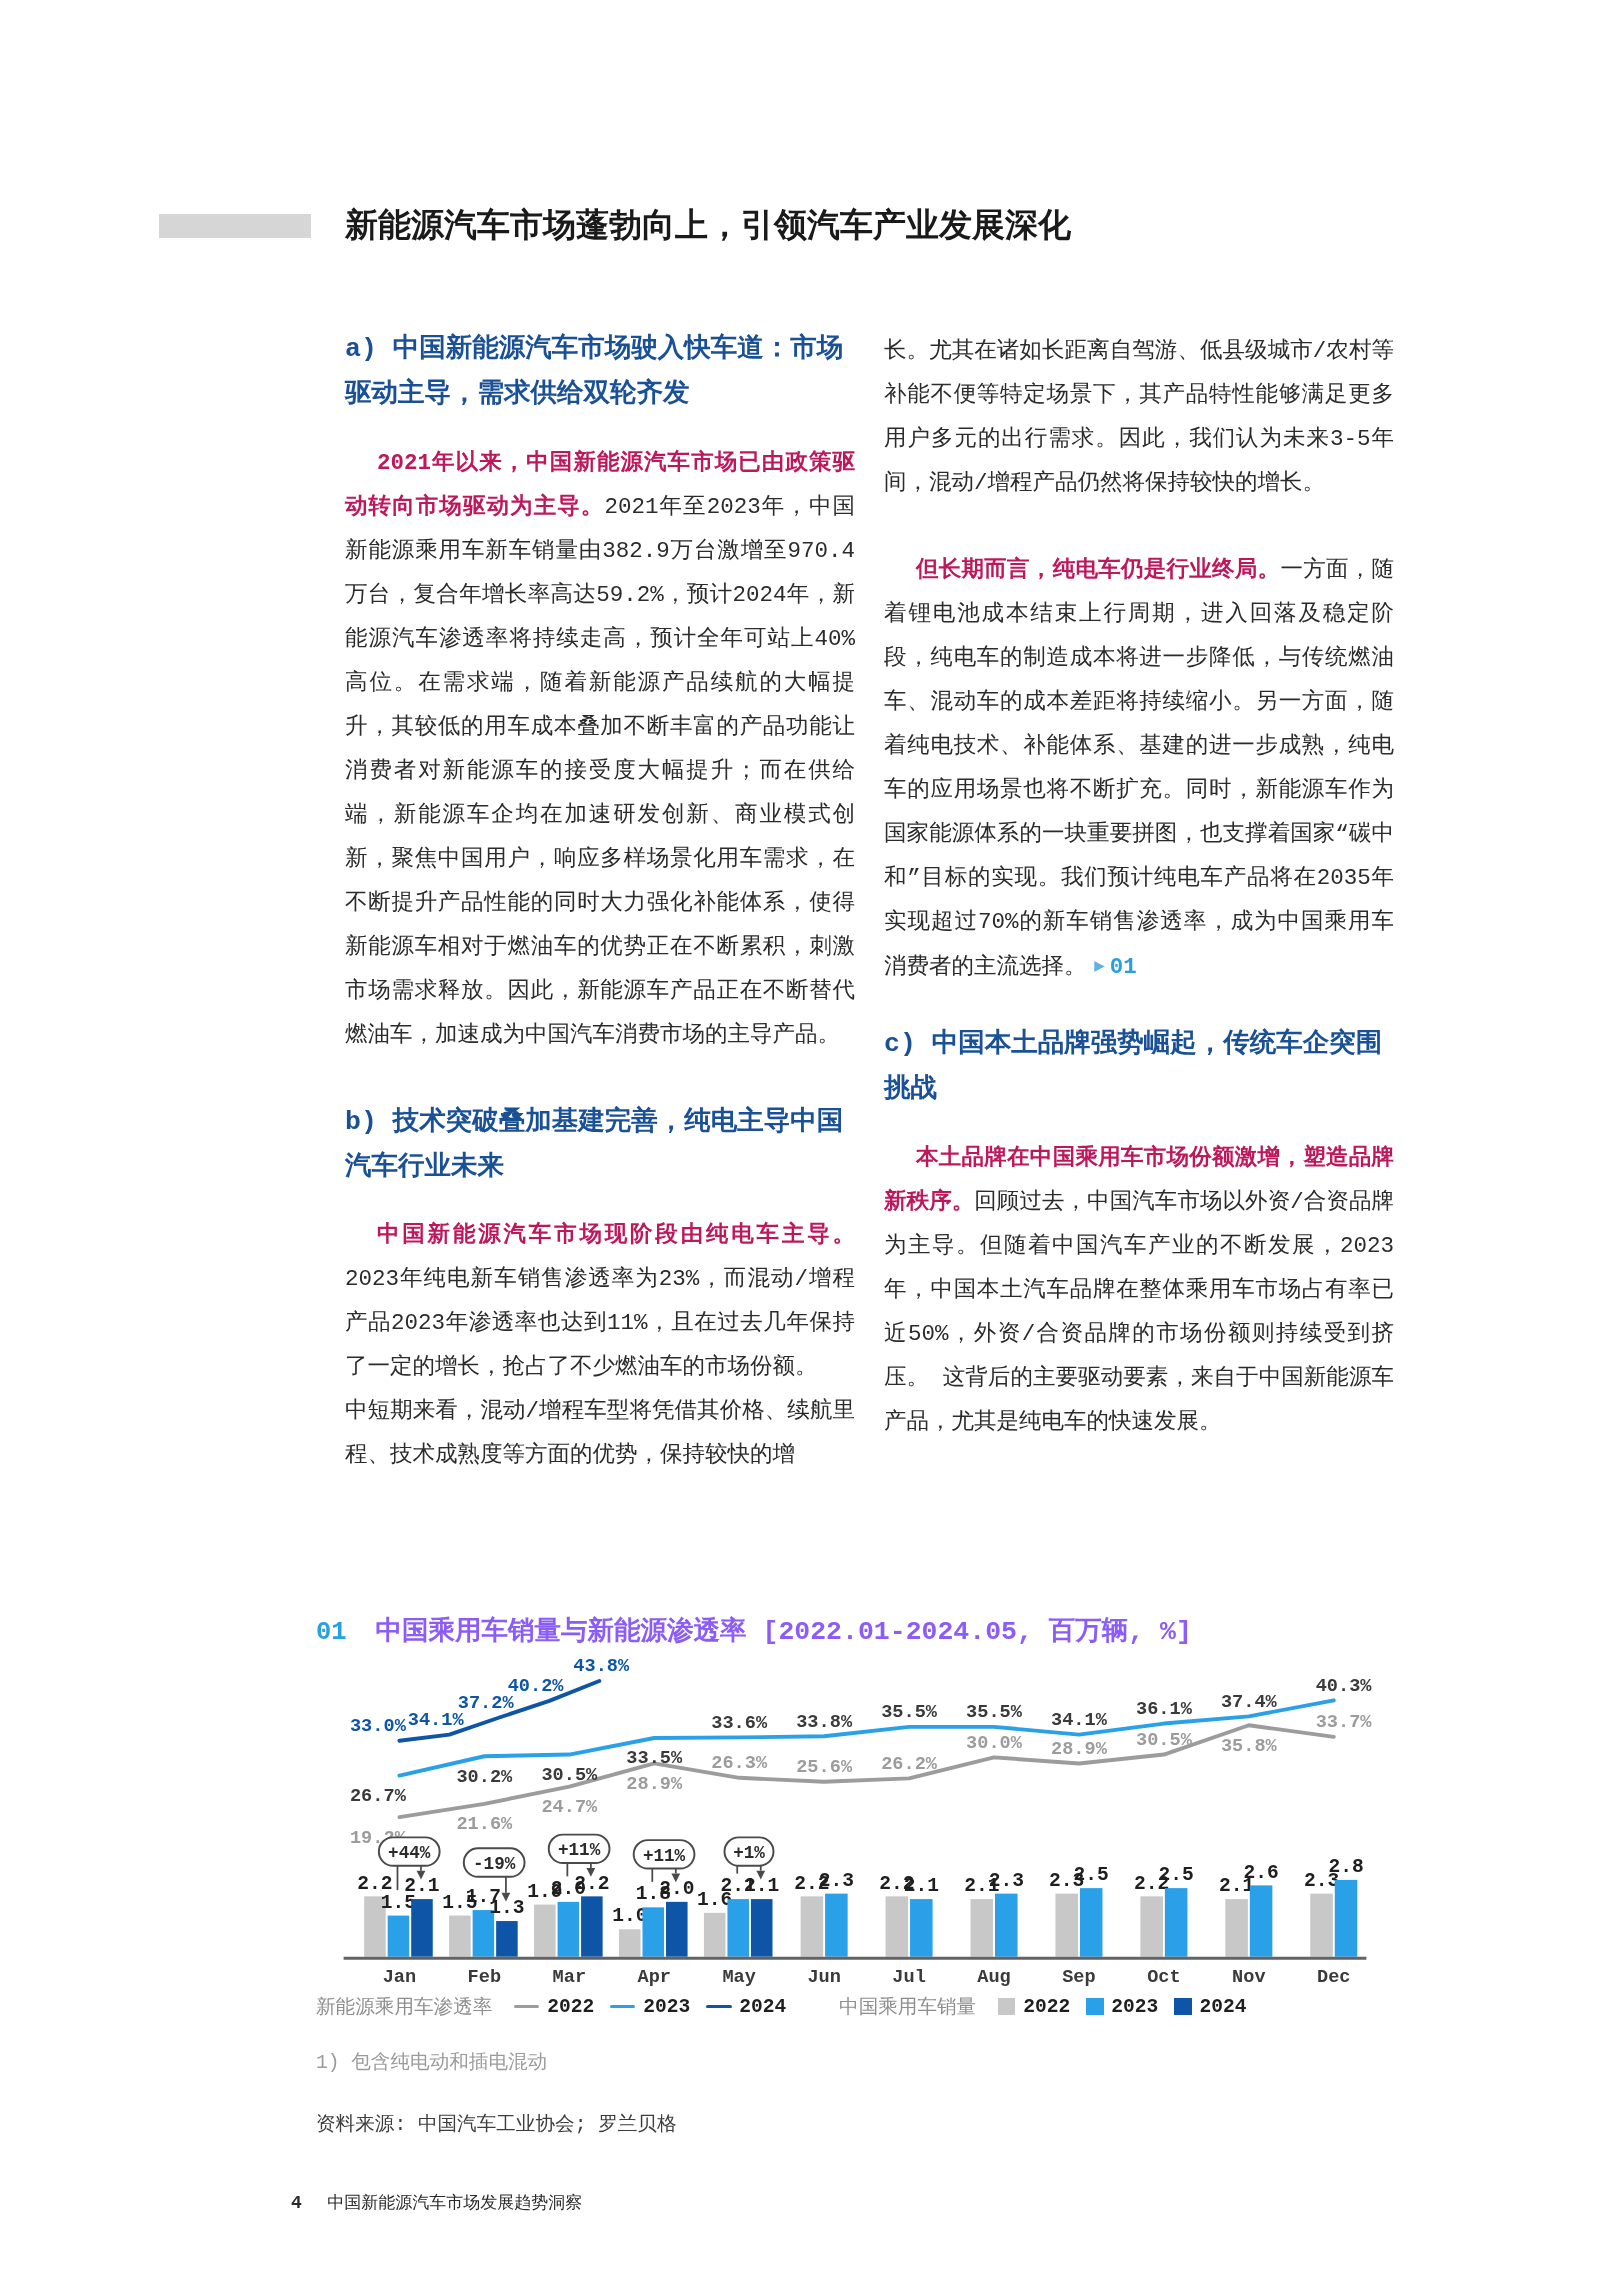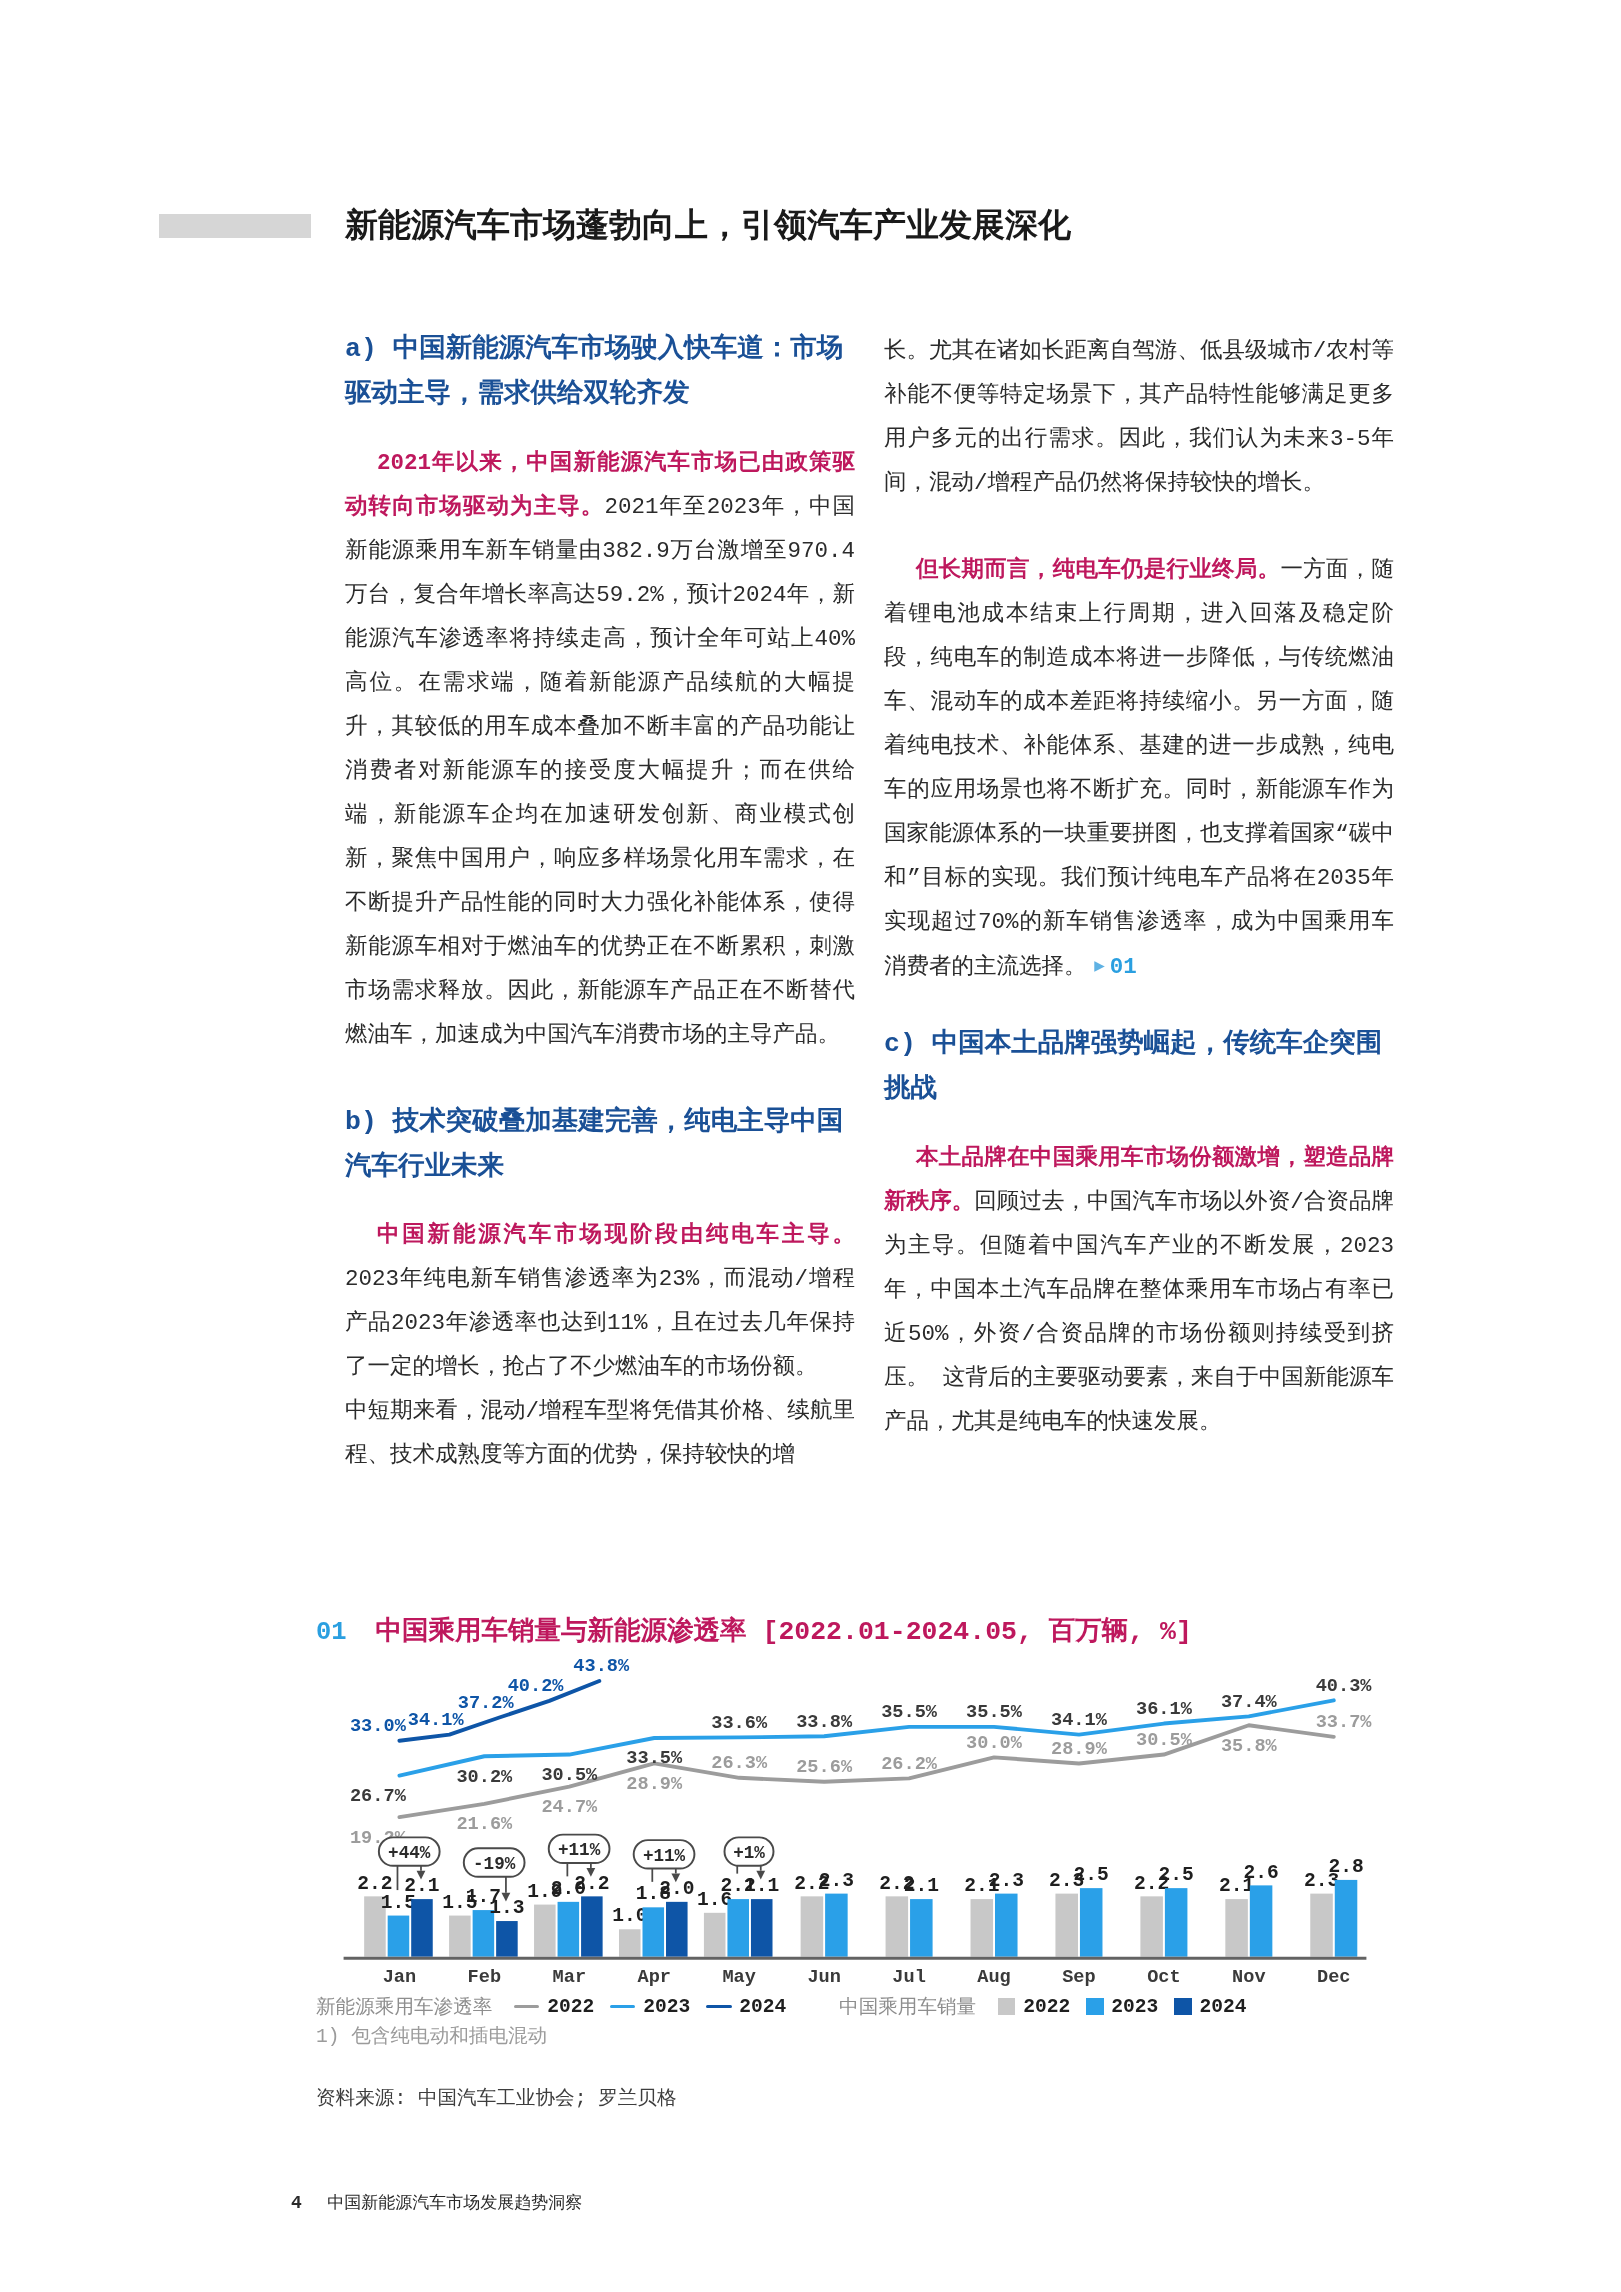--- a/index.html
+++ b/index.html
@@ -18,31 +18,31 @@
   .col p.tight{margin:0;}
   .col p.midgap{margin:0 0 33px 0;}
   .col b{color:#be185d;margin-left:32px;}
 
   .figref{white-space:nowrap;font-weight:bold;color:#2A9FE0;margin-left:7.8px;}
   .figref .arr{font-size:17.6px;color:#5FB2E4;margin-right:4.9px;vertical-align:2px;}
 
   .figure{position:absolute;left:316px;top:1612px;width:1088px;}
   .fig-head{display:flex;align-items:baseline;gap:29px;height:41px;}
   .fig-num{font-size:25.5px;font-weight:bold;color:#2A9FE0;}
-  .fig-title{font-size:26.5px;font-weight:bold;color:#be185d;}
+  .fig-title{font-size:26.5px;font-weight:bold;color:#8b5cf6;}
   #chart-svg{display:block;}
 
   .legend{display:flex;align-items:center;margin-top:2px;font-size:19.6px;color:#8E8E8E;}
   .legend .cat{margin-right:21.6px;}
   .legend .cat.gap{margin-left:37px;}
   .legend .yr{color:#1F1F1F;font-weight:bold;margin-right:15.7px;}
   .legend .sw-line{display:inline-block;width:25.5px;height:3.9px;border-radius:2px;margin-right:7.8px;}
   .legend .sw-sq{display:inline-block;width:17.6px;height:17.6px;margin-right:7.8px;}
 
-  .footnote{margin-top:2px;font-size:19.6px;color:#9B9B9B;}
+  .footnote{margin-top:28px;font-size:19.6px;color:#9B9B9B;}
   .source{margin-top:35px;font-size:19.6px;color:#3D3D3D;}
 
   .footer{position:absolute;left:291px;top:2191px;display:flex;align-items:baseline;gap:25.5px;
           font-size:17px;color:#2A2A2A;}
   .footer .pn{font-weight:bold;font-size:18px;}
 </style>
 </head>
 <body>
 
 <div class="page">

